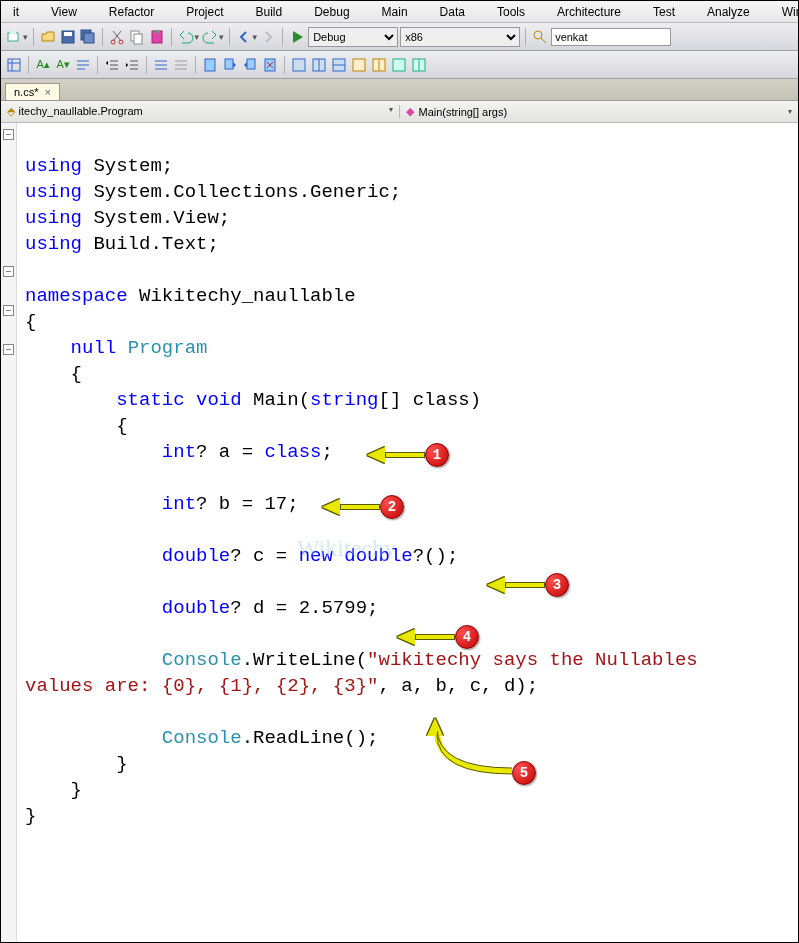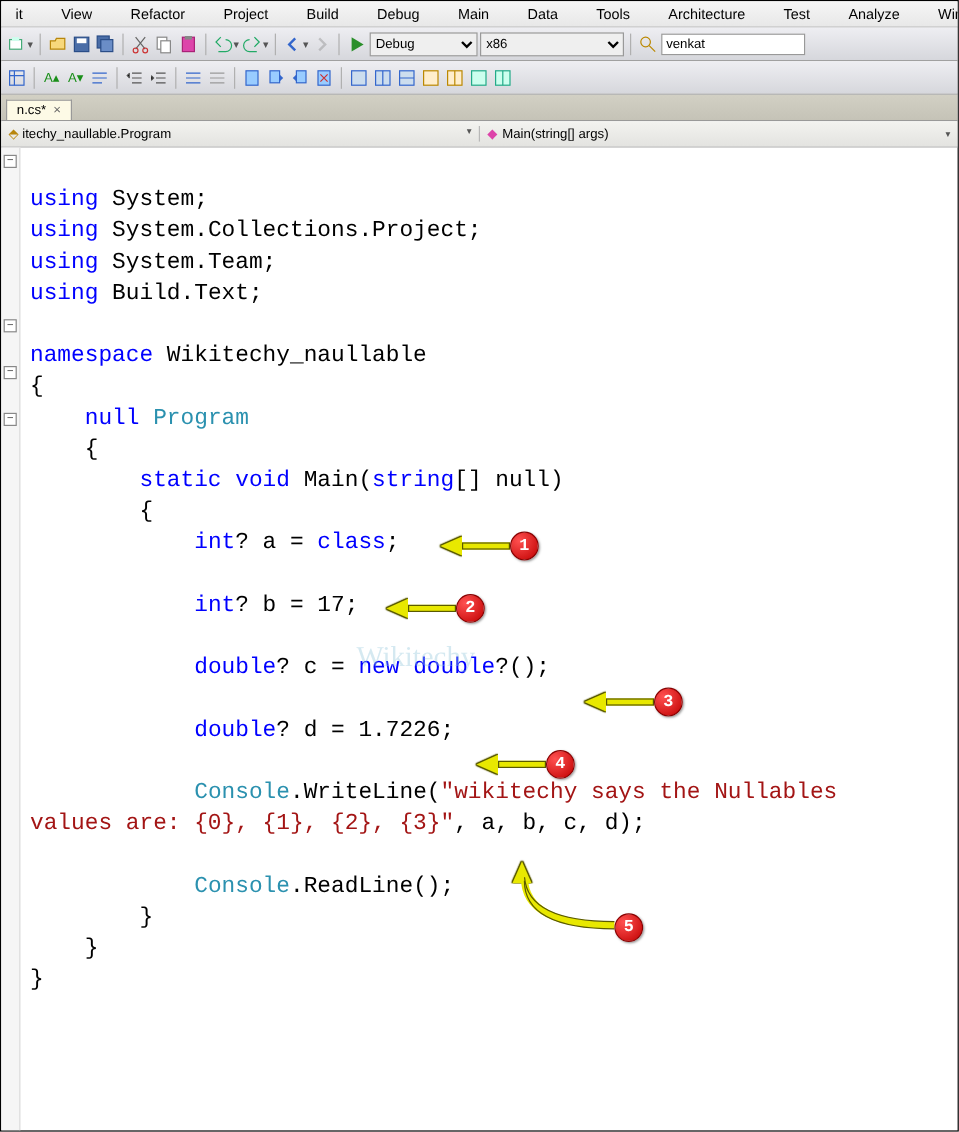--- a/index.html
+++ b/index.html
@@ -272,37 +272,37 @@
     <div class="fold">−</div>
     <div style="height:122px"></div>
     <div class="fold">−</div>
     <div style="height:24px"></div>
     <div class="fold">−</div>
     <div style="height:24px"></div>
     <div class="fold">−</div>
   </div>
   <div class="code">
 <span class="kw">using</span><span> System;</span>
-<span class="kw">using</span><span> System.Collections.Project;</span>
-<span class="kw">using</span><span> System.Team;</span>
+<span class="kw">using</span><span> System.Collections.Generic;</span>
+<span class="kw">using</span><span> System.View;</span>
 <span class="kw">using</span><span> Build.Text;</span>
 
 <span class="kw">namespace</span><span> Wikitechy_naullable</span>
 <span>{</span>
 <span>    </span><span class="kw">null</span><span> </span><span class="tp">Program</span>
 <span>    {</span>
-<span>        </span><span class="kw">static</span><span> </span><span class="kw">void</span><span> Main(</span><span class="kw">string</span><span>[] null)</span>
+<span>        </span><span class="kw">static</span><span> </span><span class="kw">void</span><span> Main(</span><span class="kw">string</span><span>[] class)</span>
 <span>        {</span>
 <span>            </span><span class="kw">int</span><span>? a = </span><span class="kw">class</span><span>;</span>
 
 <span>            </span><span class="kw">int</span><span>? b = 17;</span>
 
 <span>            </span><span class="kw">double</span><span>? c = </span><span class="kw">new</span><span> </span><span class="kw">double</span><span>?();</span>
 
-<span>            </span><span class="kw">double</span><span>? d = 1.7226;</span>
+<span>            </span><span class="kw">double</span><span>? d = 2.5799;</span>
 
 <span>            </span><span class="tp">Console</span><span>.WriteLine(</span><span class="st">"wikitechy says the Nullables 
 values are: {0}, {1}, {2}, {3}"</span><span>, a, b, c, d);</span>
 
 <span>            </span><span class="tp">Console</span><span>.ReadLine();</span>
 <span>        }</span>
 <span>    }</span>
 <span>}</span>
 
     <div class="wm" style="top:412px;left:280px">Wikitechy</div>

